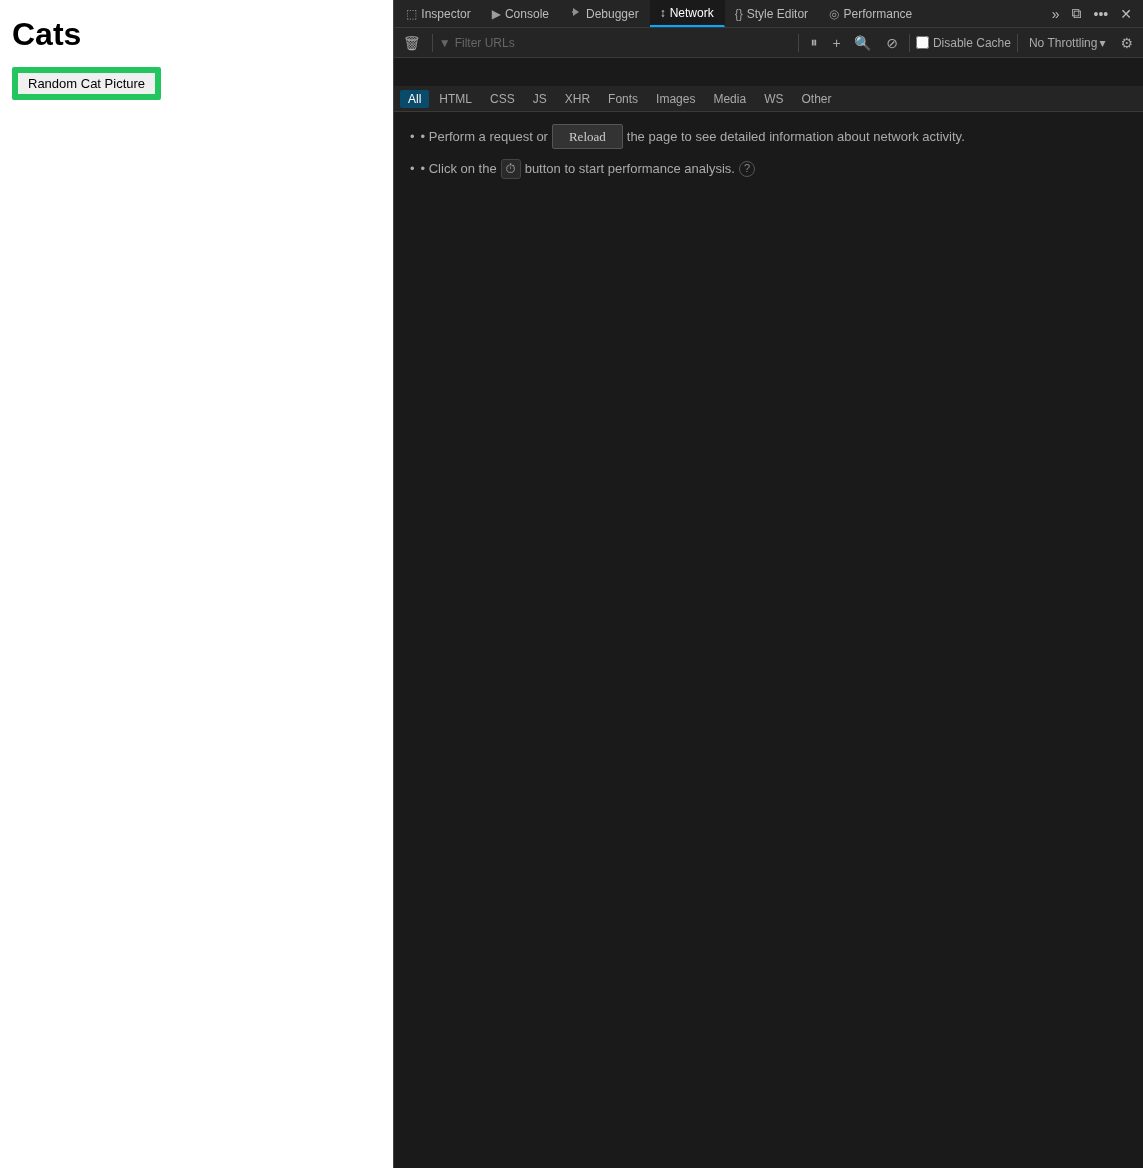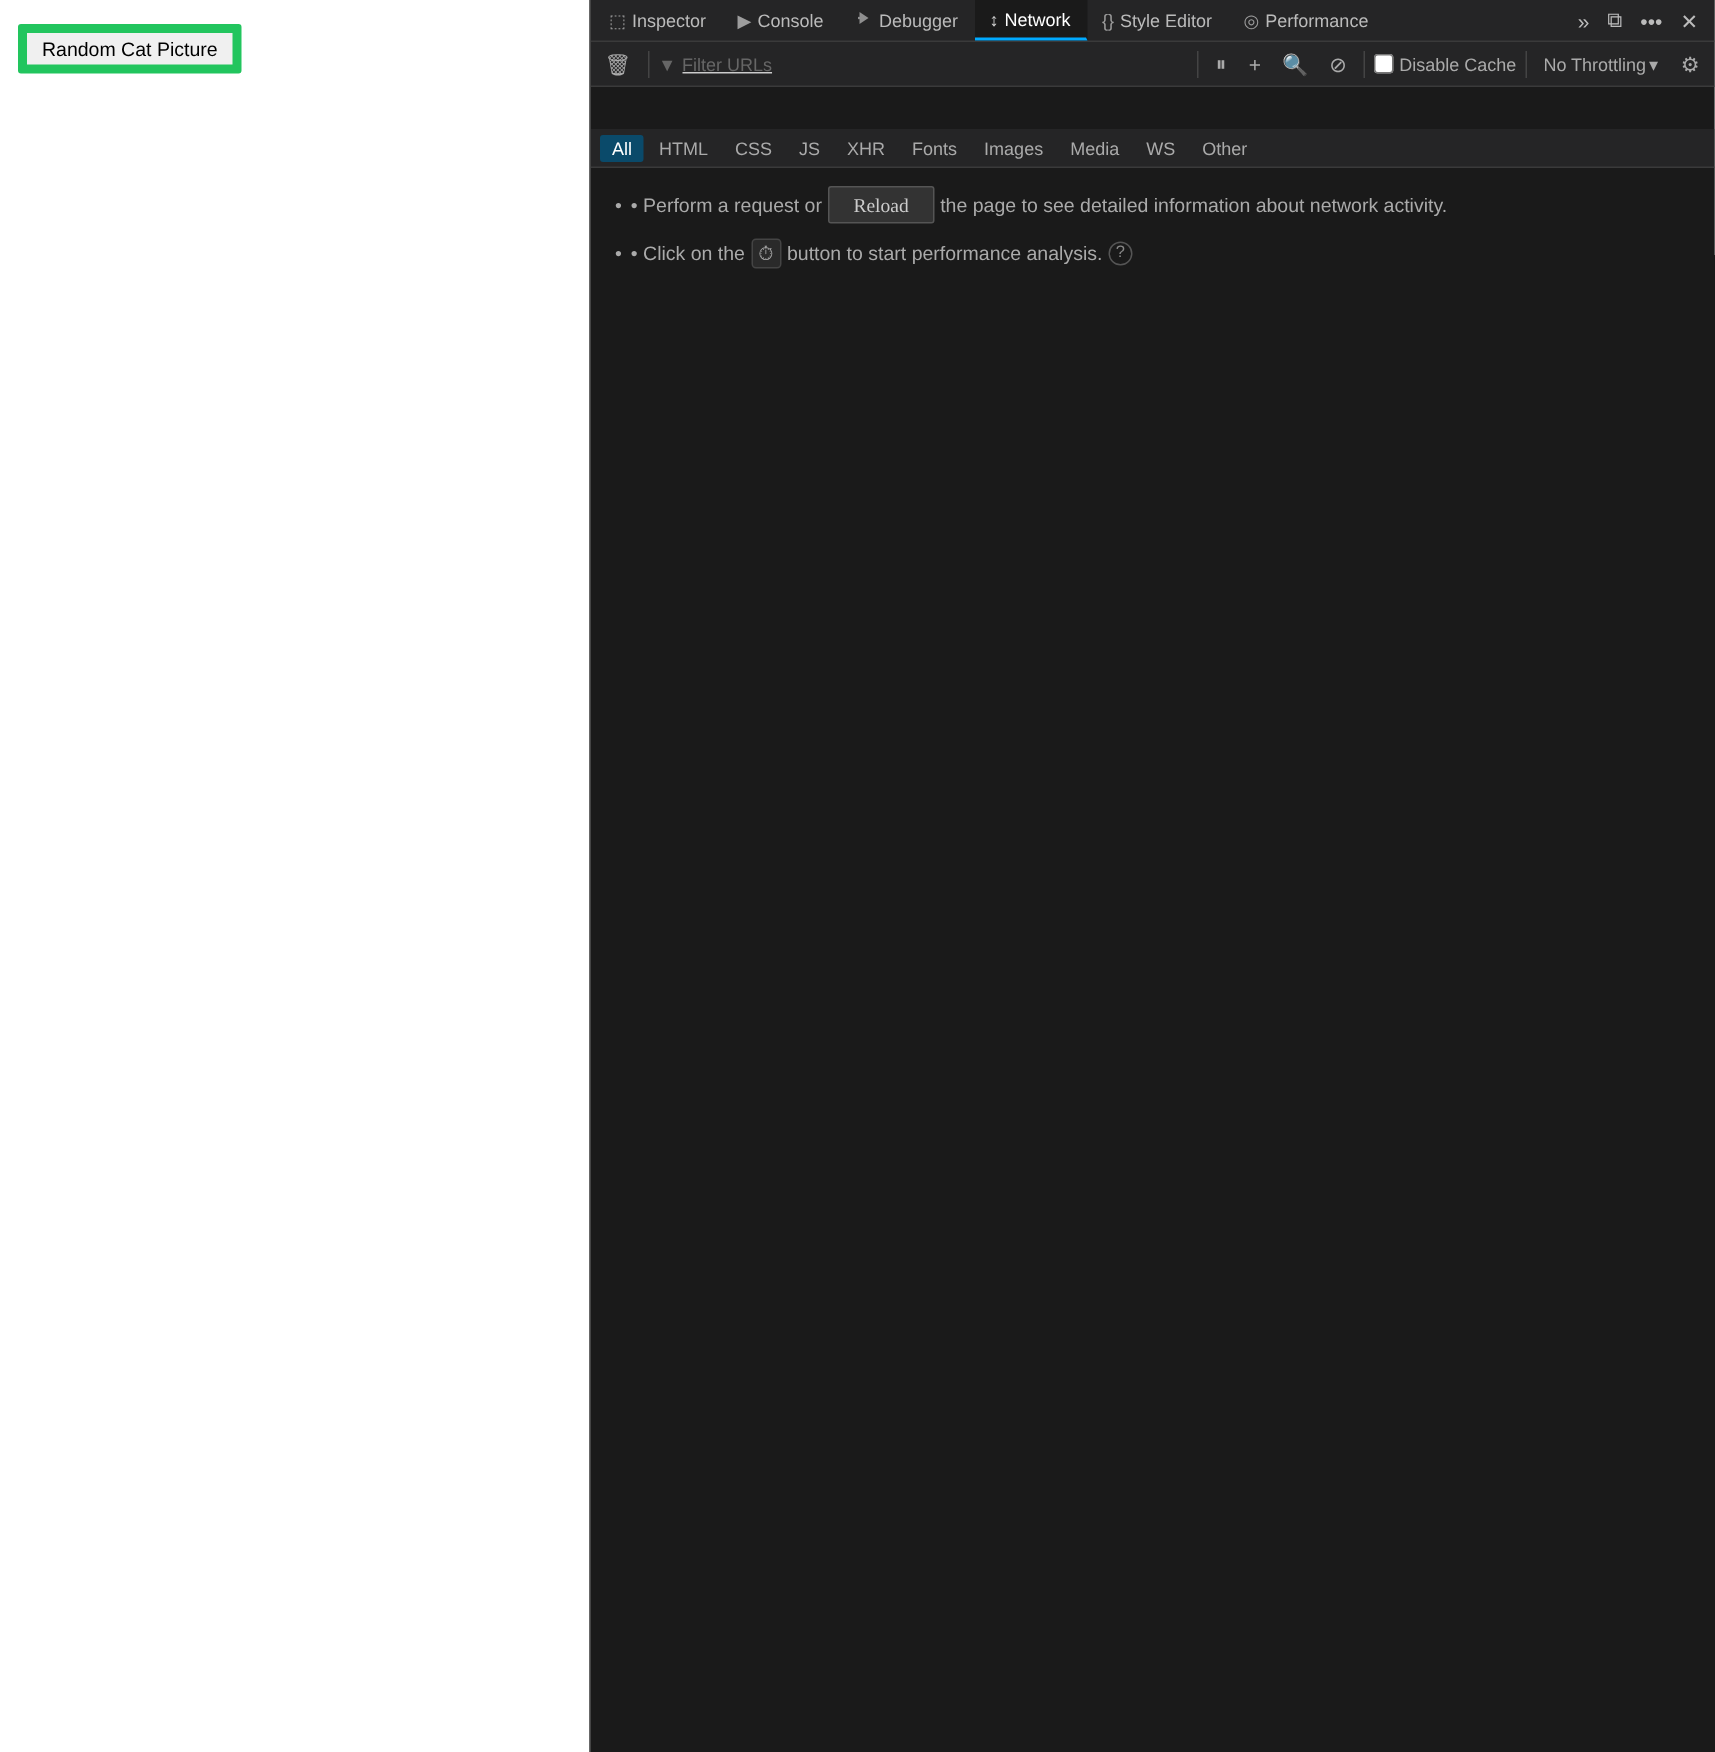--- a/index.html
+++ b/index.html
@@ -111,21 +111,20 @@
       padding: 2px 5px;
       border-radius: 2px;
     }
     #filter-input {
       flex: 1;
       background: transparent;
       border: none;
       outline: none;
       color: #ccc;
       font-size: 12px;
-      text-decoration: underline;
     }
     #filter-input::placeholder { color: #666; }
     .tb-separator {
       width: 1px;
       height: 18px;
       background: #444;
       margin: 0 2px;
     }
     .tb-pause-btn {
       background: none;
@@ -242,20 +241,21 @@
       border-radius: 50%;
       font-size: 11px;
       color: #888;
       cursor: pointer;
     }
   </style>
 </head>
 <body>
 
 <div id="webpage">
+  <h1>Cats</h1>
   <button>Random Cat Picture</button>
 </div>
 
 <div id="devtools">
 
   <div id="dt-tabs">
 
     <div class="dt-tab">
       <span class="tab-icon">⬚</span>
       <span>Inspector</span>

